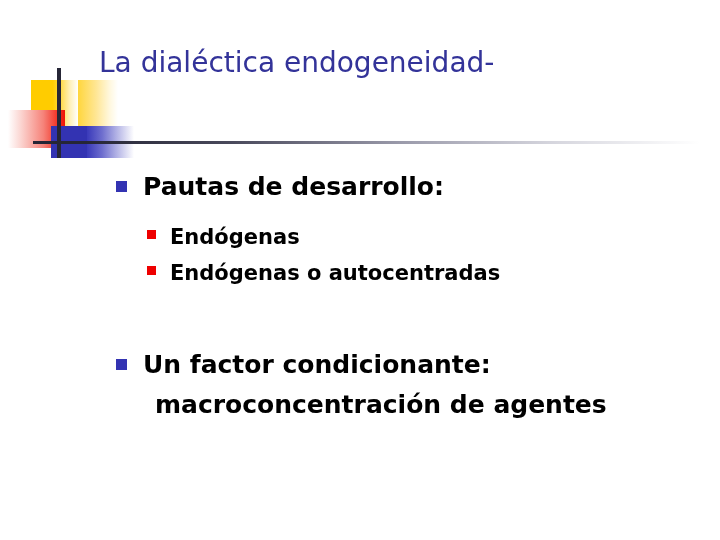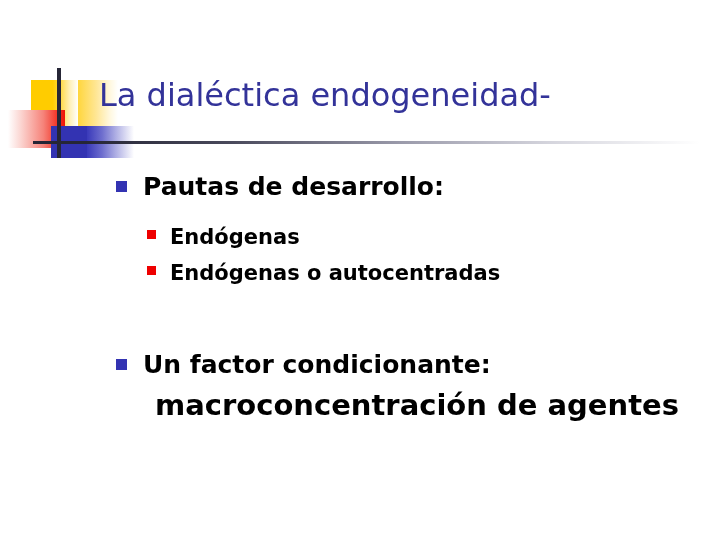--- a/index.html
+++ b/index.html
@@ -82,25 +82,24 @@
     background: linear-gradient(to right, #262636 0%, #262636 8%, #4A4A5C 30%, #9A9AAA 55%, #D6D6DE 78%, #ffffff 100%);
   }
 
   
   #title {
     position: absolute;
     left: 99px;
     top: 42px;
     width: 600px;
     color: #333399;
-    font-size: 32px;
+    font-size: 28px;
     line-height: 42px;
     font-weight: normal;
     letter-spacing: 0px;
-    margin-top: 32px;
   }
   #title .tline { display: block; white-space: nowrap; }
 
   
   #body {
     position: absolute;
     left: 15px;
     top: 0;
     width: 720px;
     height: 540px;
@@ -137,21 +136,21 @@
     line-height: 34px;
   }
   .btext.lvl2 {
     font-size: 21px;
     line-height: 30px;
   }
   .cont-line {
     position: absolute;
     color: #000000;
     font-weight: bold;
-    font-size: 29px;
+    font-size: 25px;
     line-height: 34px;
     white-space: nowrap;
   }
 
   #row-pautas   { left: 101px; top: 170px; }
   #row-exo      { left: 132px; top: 222px; }
   #row-endo     { left: 132px; top: 258px; }
   #row-factor   { left: 101px; top: 348px; }
   #row-macro    { left: 140px; top: 388px; }
 </style>

